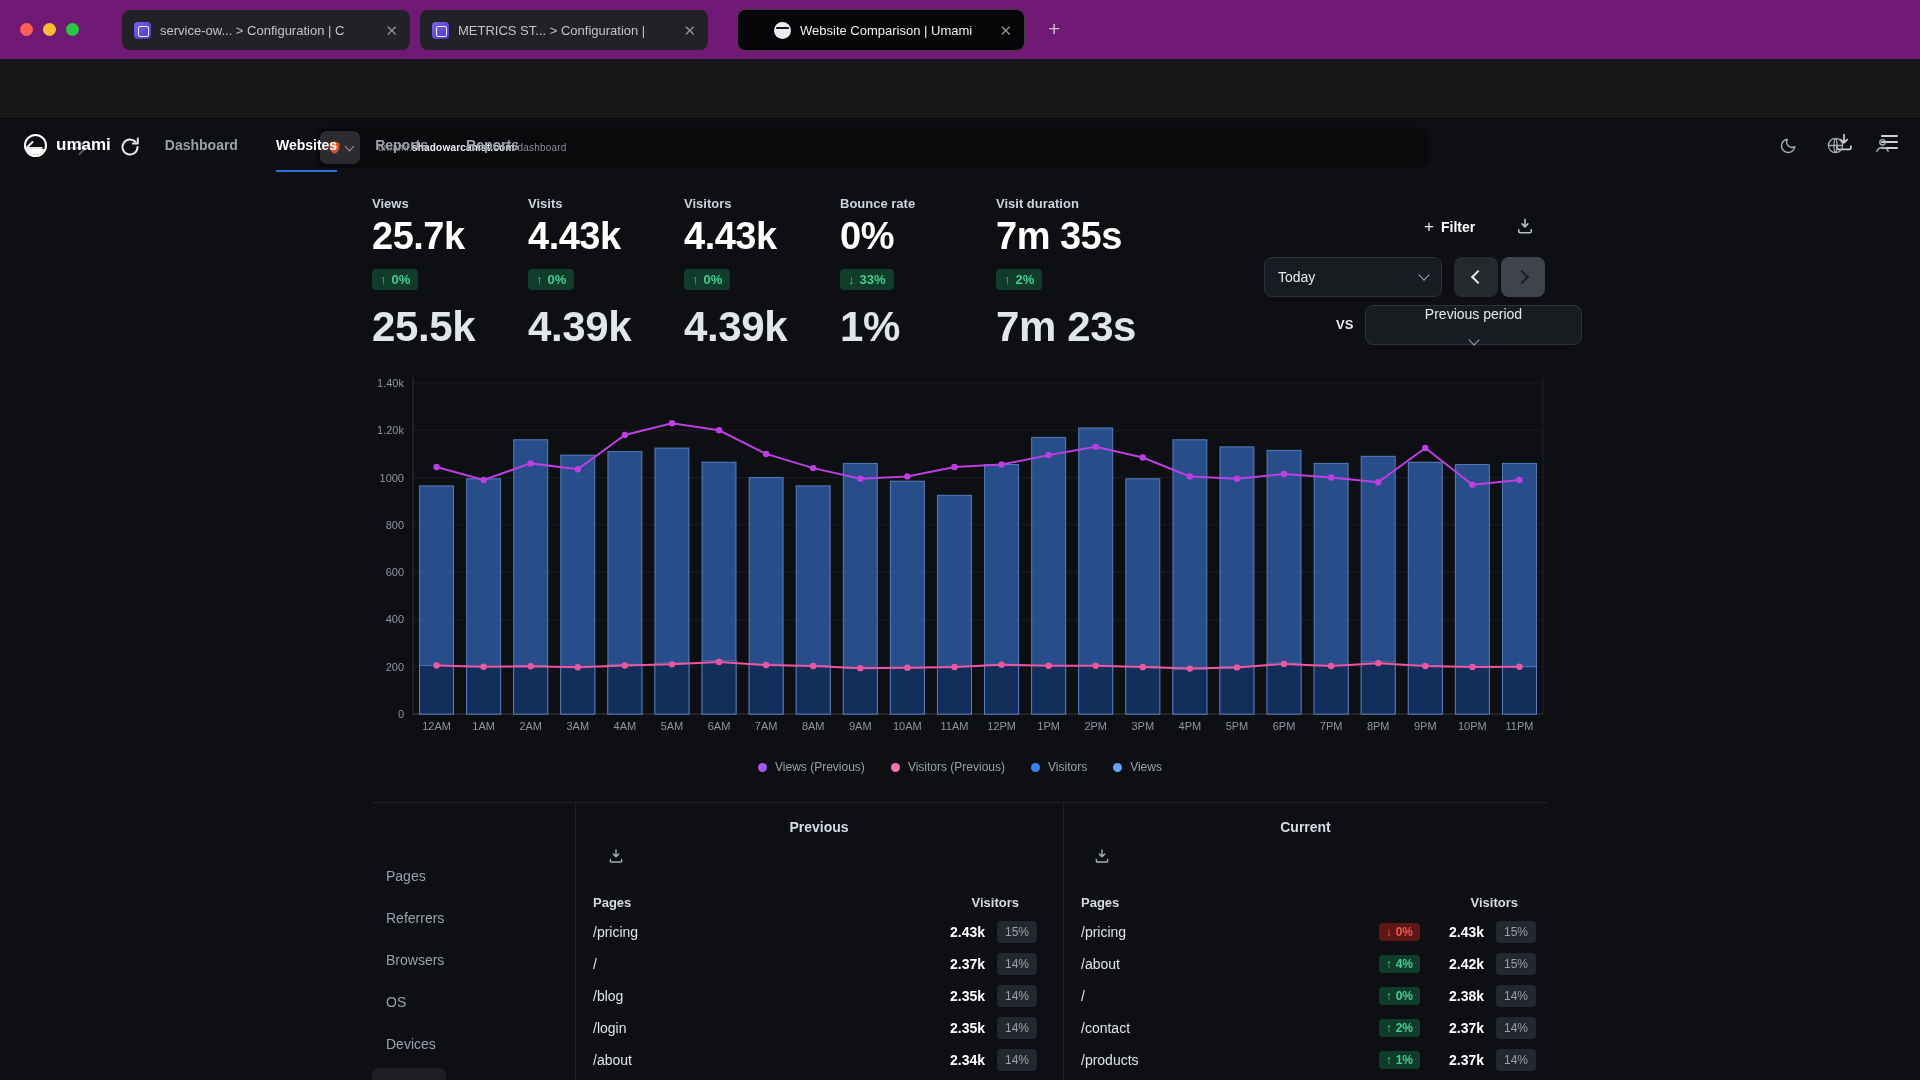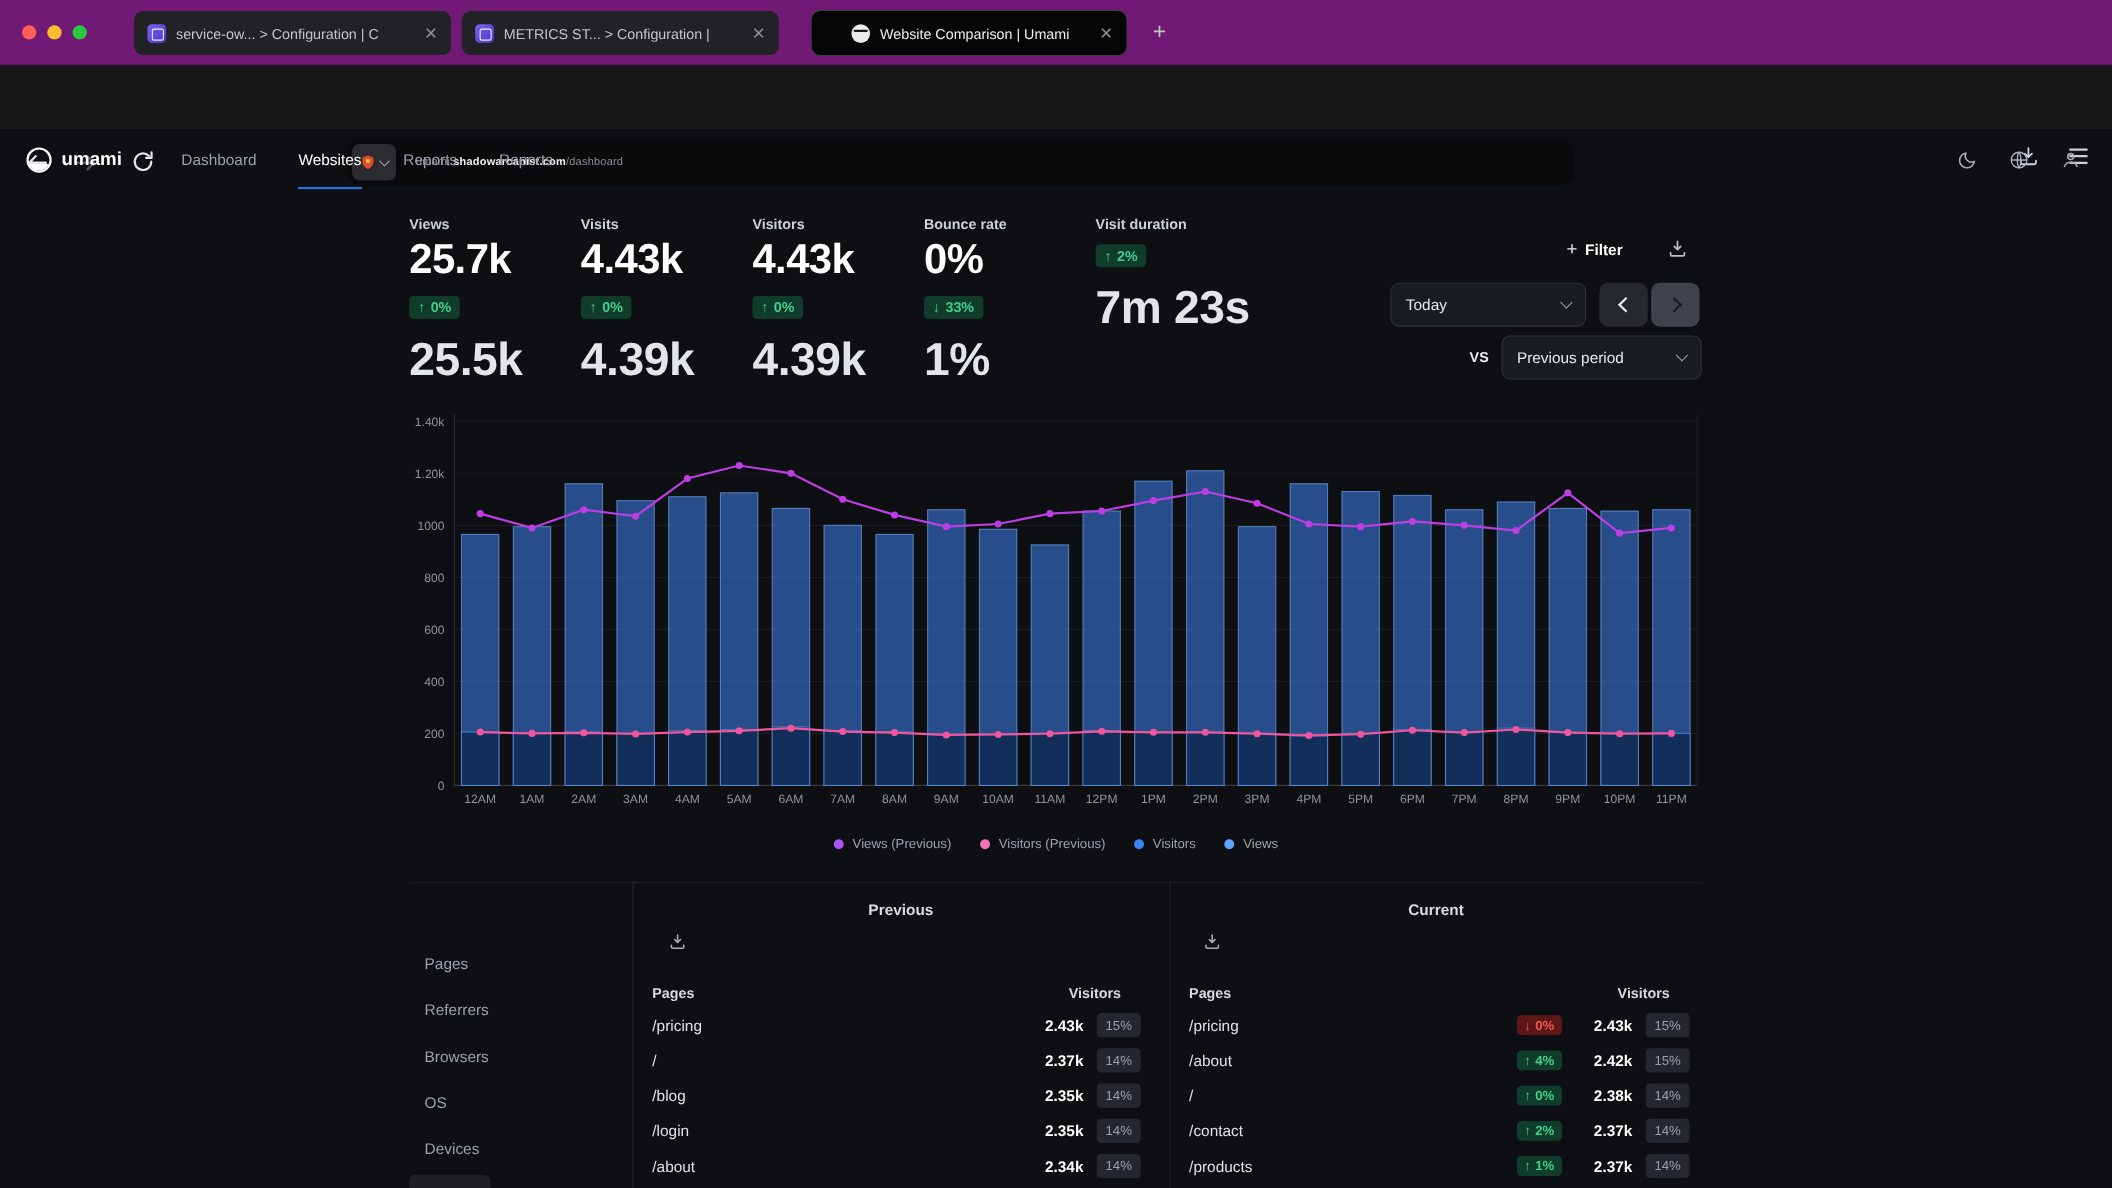--- a/index.html
+++ b/index.html
@@ -39,21 +39,21 @@
   .toolbar-right{position:absolute;right:22px;top:72px;display:flex;gap:26px;align-items:center;}
   .hamburger{display:flex;flex-direction:column;gap:4px;}
   .hamburger span{width:17px;height:2px;background:#cfcfd6;border-radius:1px;}
 
   
   .app-header{position:absolute;top:118px;left:0;right:0;height:54px;display:flex;align-items:center;padding-left:24px;box-sizing:border-box;}
   .brand{display:flex;align-items:center;gap:9px;}
   .brand-logo{width:19px;height:19px;border-radius:50%;border:2px solid #fff;position:relative;overflow:hidden;}
   .brand-logo::after{content:"";position:absolute;left:-2px;right:-2px;bottom:-2px;height:8px;background:#fff;}
   .brand-name{color:#fff;font-weight:700;font-size:17px;}
-  .app-nav{display:flex;margin-left:54px;gap:38px;height:100%;align-items:stretch;}
+  .app-nav{display:flex;margin-left:54px;gap:38px;height:100%;align-items:stretch;font-weight:bold;}
   .nav-item{color:#9aa1ab;font-size:14px;display:flex;align-items:center;position:relative;cursor:default;}
   .nav-item.active{color:#fff;}
   .nav-item.active::after{content:"";position:absolute;left:0;right:0;bottom:0;height:2px;background:#2e6fde;}
   .header-icons{margin-left:auto;margin-right:28px;display:flex;gap:28px;align-items:center;}
 
   
   .content{position:absolute;left:372px;top:0;width:1176px;height:1080px;}
 
   .metrics{position:absolute;left:0;top:196px;display:flex;}
   .metric{width:156px;}
@@ -68,21 +68,21 @@
               color:#fff;font-weight:700;font-size:14px;}
   .filter-plus{font-size:17px;font-weight:400;color:#e8eaee;line-height:1;}
   .export-top{position:absolute;left:1143px;top:216px;}
 
   .select{position:absolute;height:40px;background:#181b20;border:1px solid #2e3239;border-radius:8px;
           display:flex;align-items:center;justify-content:space-between;padding:0 13px;box-sizing:border-box;
           color:#e6e9ed;font-size:14px;}
   .sel-caret{width:7px;height:7px;border-right:1.6px solid #9aa1ab;border-bottom:1.6px solid #9aa1ab;
              transform:rotate(45deg);margin-top:-4px;}
   .select-today{left:892px;top:257px;width:178px;}
-  .select-compare{left:993px;top:305px;width:182px;}
+  .select-compare{left:993px;top:305px;width:217px;flex-direction:column;}
   .vs-label{position:absolute;left:964px;top:317px;font-size:13px;font-weight:700;color:#e6e9ed;}
   .chev-btn{position:absolute;top:257px;width:44px;height:40px;border-radius:8px;display:flex;align-items:center;justify-content:center;box-sizing:border-box;}
   .chev-prev{left:1082px;background:#25282d;}
   .chev-next{left:1129px;background:#3f444b;}
   .chev{width:8px;height:8px;border-right:2px solid #e8eaee;border-bottom:2px solid #e8eaee;}
   .chev.left{transform:rotate(135deg);margin-left:3px;}
   .chev.right{transform:rotate(-45deg);margin-right:3px;border-color:#191b1e;}
 
   .chart-wrap{position:absolute;left:0;top:370px;width:1176px;height:380px;}
   svg{font-family:"Liberation Sans",sans-serif;}
@@ -263,20 +263,21 @@
         <div class="metric-label">Bounce rate</div>
         <div class="metric-value">0%</div>
         <div><span class="metric-badge">
               <span>↓</span>
               <span>33%</span>
             </span></div>
         <div class="metric-prev">1%</div>
       </div>
       <div class="metric">
         <div class="metric-label">Visit duration</div>
+        <div class="metric-value">7m 35s</div>
         <div><span class="metric-badge">
               <span>↑</span>
               <span>2%</span>
             </span></div>
         <div class="metric-prev">7m 23s</div>
       </div>
     </div>
 
     <div class="filter-btn">
       <span class="filter-plus">+</span>

